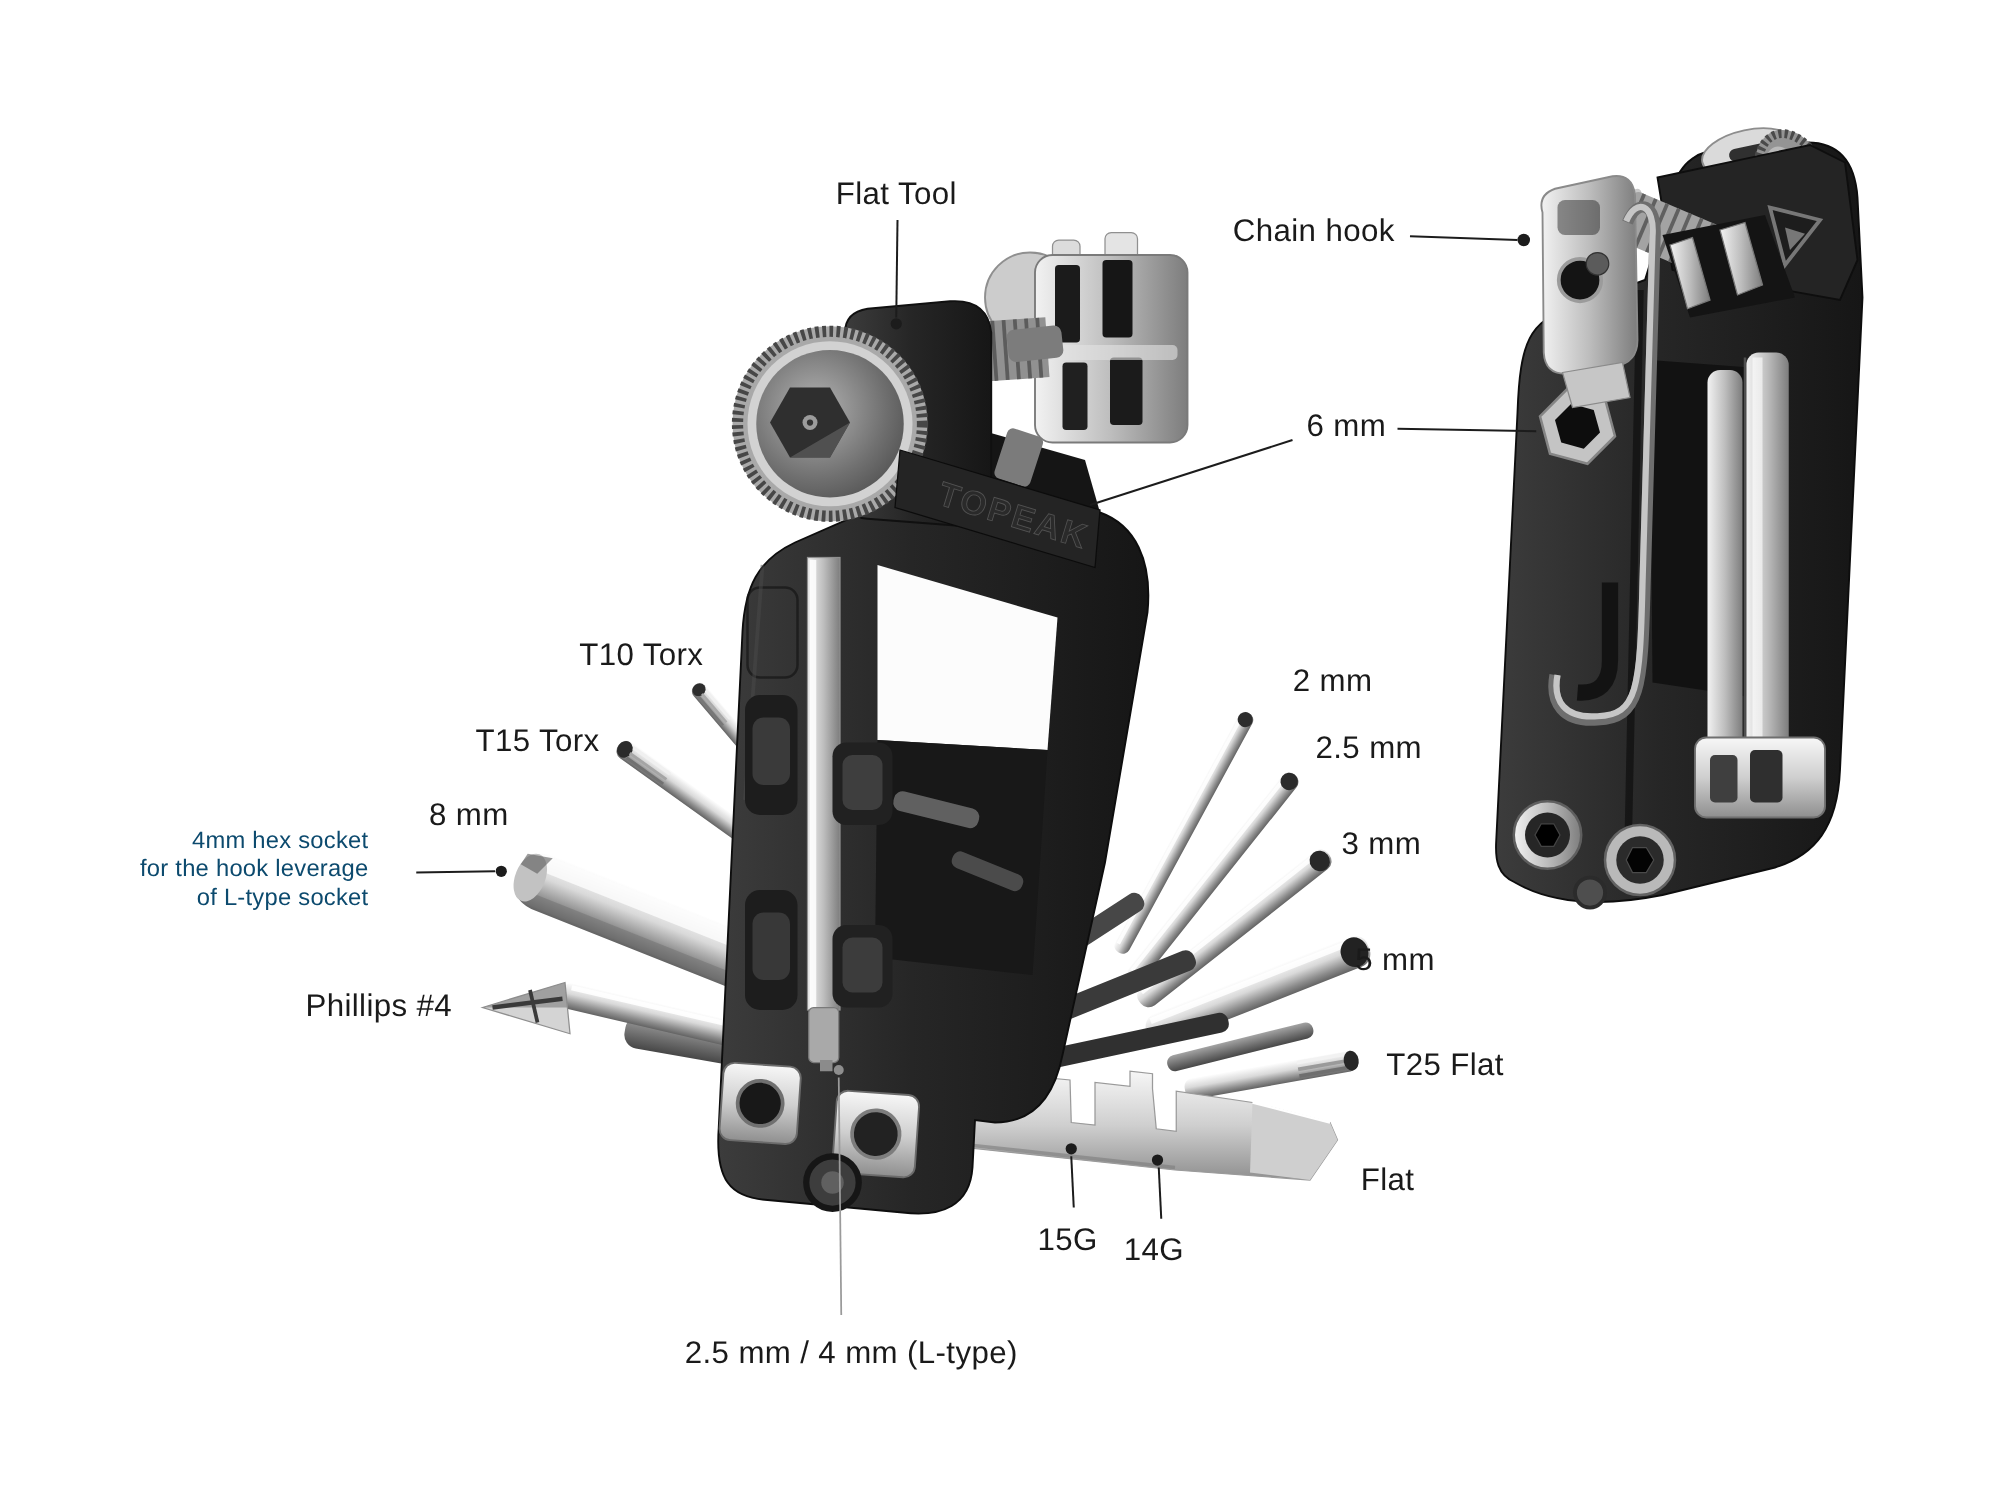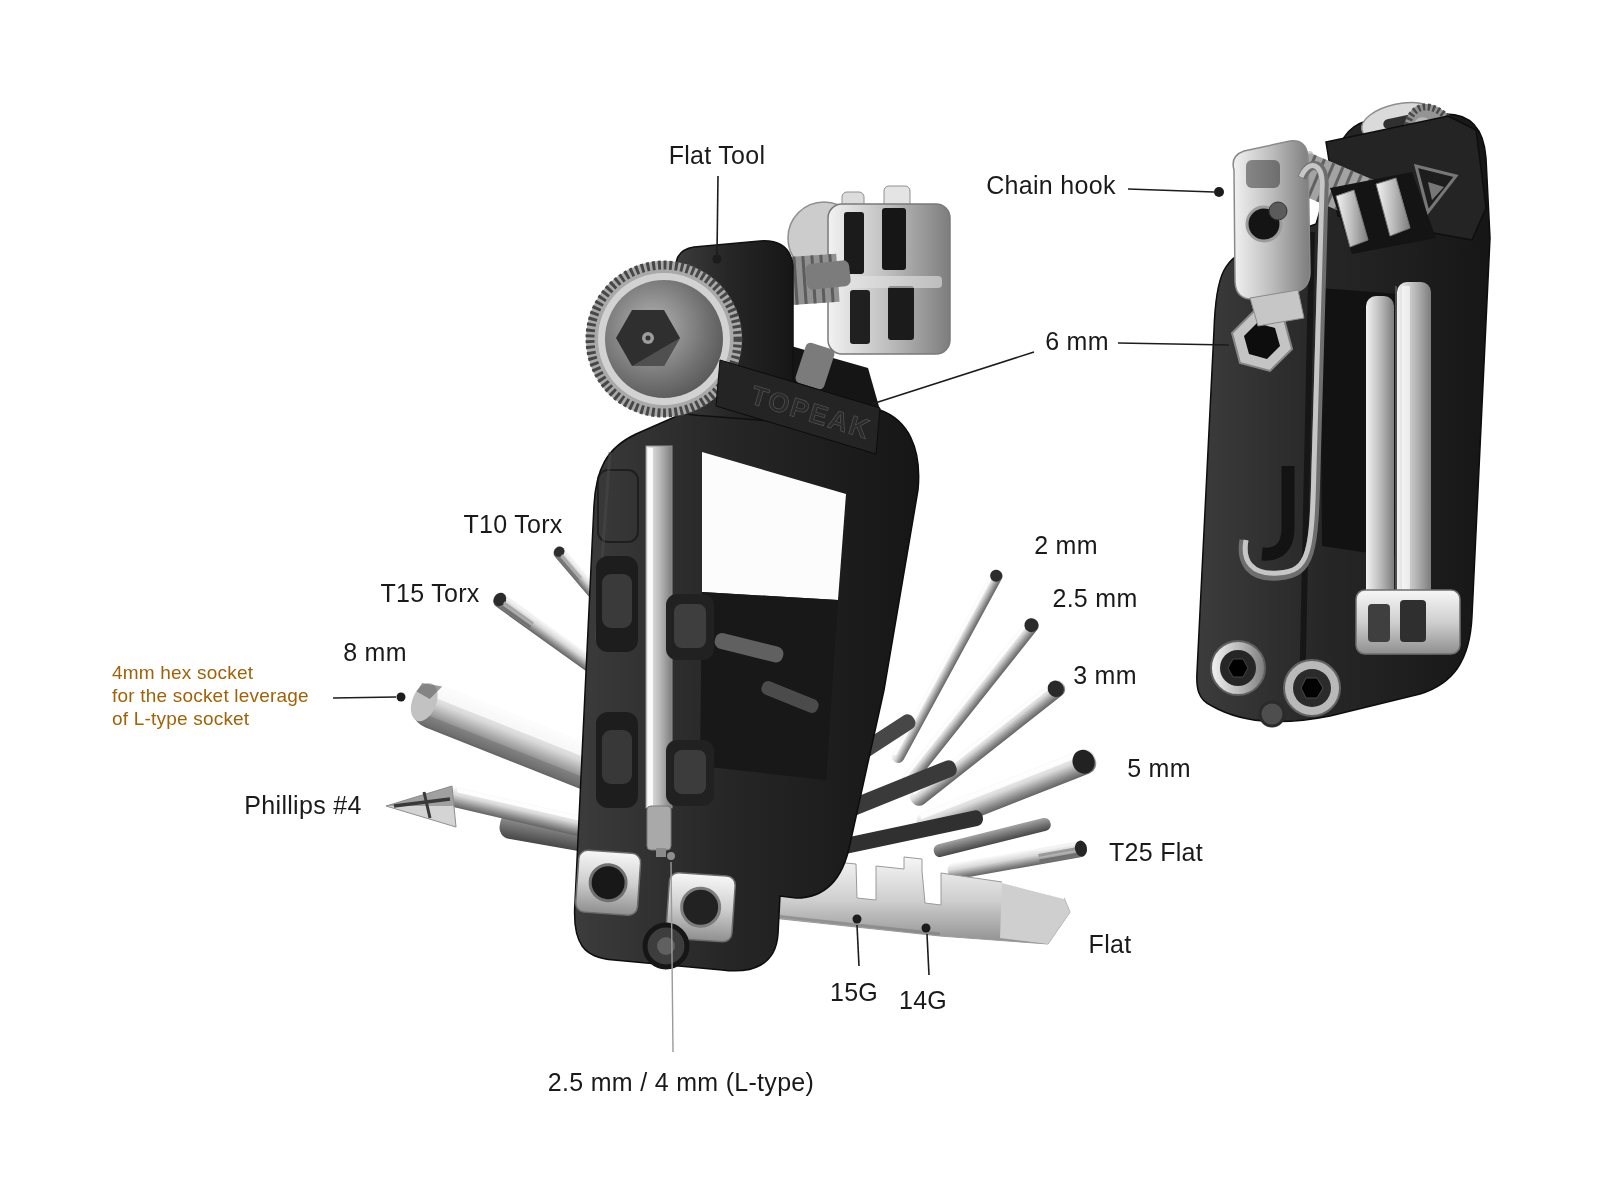--- a/index.html
+++ b/index.html
@@ -6,22 +6,22 @@
   .stage{
     position:relative;width:1600px;height:1200px;background:#ffffff;
     overflow:hidden;font-family:"Liberation Sans",sans-serif;
   }
   .stage svg{position:absolute;left:0;top:0;}
   .lbl{
     position:absolute;font-size:25px;line-height:1.12;color:#1a1a1a;
     white-space:nowrap;transform:translateX(-50%);letter-spacing:.3px;
   }
   .note{
-    position:absolute;font-size:19px;line-height:23px;color:#a16207;
-    white-space:nowrap;letter-spacing:.2px;
+    position:absolute;font-size:19px;line-height:23px;color:#0c4a6e;
+    white-space:nowrap;letter-spacing:.2px;text-align:right;
   }
   .note span{display:block;}
 </style>
 </head>
 <body>
 
 <div class="stage">
 
 <svg width="1600" height="1200" viewBox="0 0 1600 1200">
   <defs>
@@ -340,27 +340,27 @@
 </svg>
 
 <div class="lbl" style="left:717px;top:141px">Flat Tool</div>
 <div class="lbl" style="left:1051px;top:171px">Chain hook</div>
 <div class="lbl" style="left:1077px;top:327px">6 mm</div>
 <div class="lbl" style="left:513px;top:510px">T10 Torx</div>
 <div class="lbl" style="left:430px;top:579px">T15 Torx</div>
 <div class="lbl" style="left:375px;top:638px">8 mm</div>
 <div class="note" style="left:112px;top:661px">
   <span>4mm hex socket</span>
-  <span>for the socket leverage</span>
+  <span>for the hook leverage</span>
   <span>of L-type socket</span>
 </div>
 <div class="lbl" style="left:303px;top:791px">Phillips #4</div>
 <div class="lbl" style="left:1066px;top:531px">2 mm</div>
 <div class="lbl" style="left:1095px;top:584px">2.5 mm</div>
 <div class="lbl" style="left:1105px;top:661px">3 mm</div>
-<div class="lbl" style="left:1159px;top:754px">5 mm</div>
+<div class="lbl" style="left:1116px;top:754px">5 mm</div>
 <div class="lbl" style="left:1156px;top:838px">T25 Flat</div>
 <div class="lbl" style="left:1110px;top:930px">Flat</div>
 <div class="lbl" style="left:854px;top:978px">15G</div>
 <div class="lbl" style="left:923px;top:986px">14G</div>
 <div class="lbl" style="left:681px;top:1068px">2.5 mm / 4 mm (L-type)</div>
 
 </div>
 
 </body></html>

